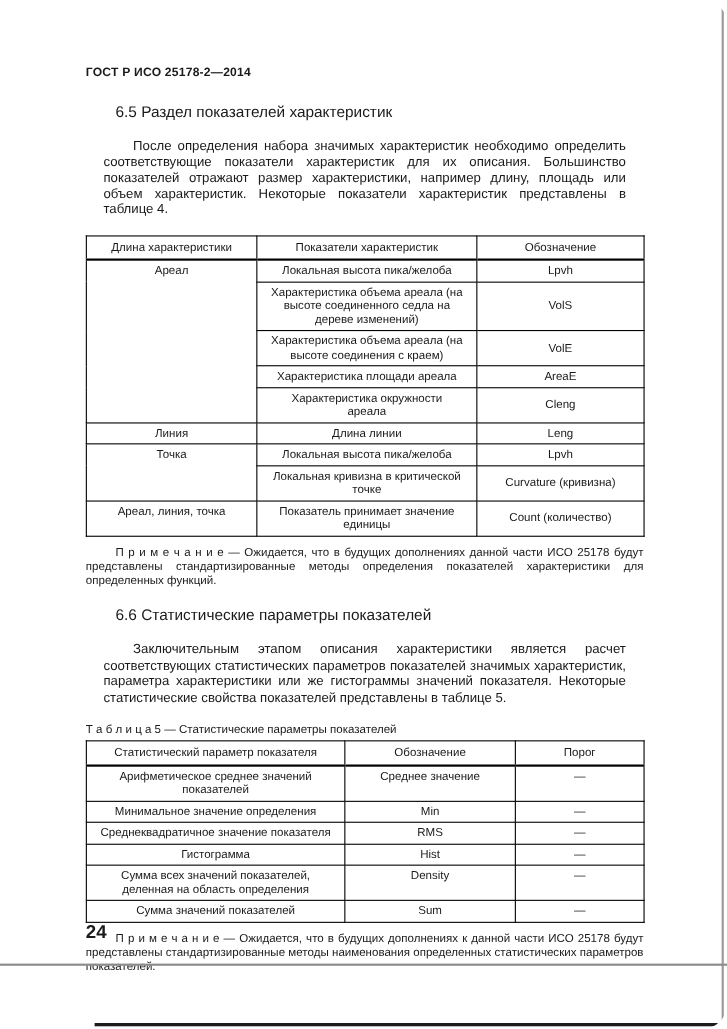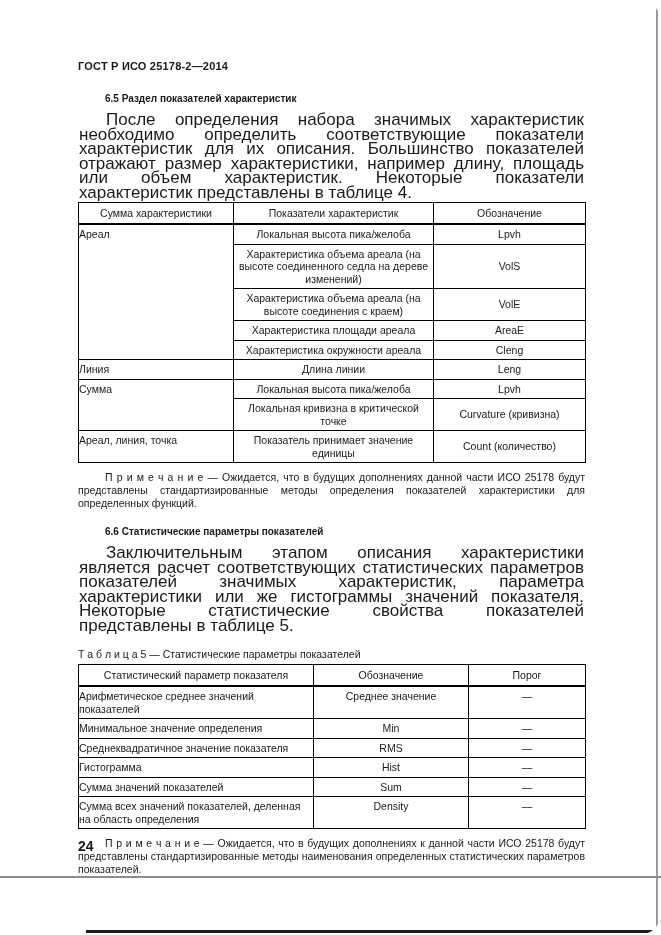--- a/index.html
+++ b/index.html
@@ -18,47 +18,48 @@
     left: 78px;
     top: 60px;
     width: 507px;
   }
   .doc-header {
     font-size: 11px;
     font-weight: bold;
     letter-spacing: 0.2px;
   }
   .section-heading {
-    font-size: 10px;
-    font-weight: bold;
+    font-size: 14px;
+    font-weight: normal;
     margin: 21px 0 9px 0;
     padding-left: 27px;
   }
   .body-par {
-    font-size: 17px;
+    font-size: 12px;
     line-height: 14.6px;
     text-align: justify;
     text-indent: 27px;
-    margin: 1px;
+    margin: 16px;
   }
   .table-caption {
     font-size: 10.5px;
     margin: 14px 0 4px 0;
   }
   table.gost {
     border-collapse: collapse;
     width: 507px;
     table-layout: fixed;
   }
   table.gost th, table.gost td {
     border: 1px solid #000;
     font-size: 10.5px;
     line-height: 12.5px;
-    padding: 3px 0;
+    padding: 3px 12px;
     font-weight: normal;
+    text-align: center;
   }
   table.gost thead th {
     text-align: center;
     vertical-align: middle;
     border-bottom: 2px solid #000;
     padding: 4px 6px;
   }
   table.gost { border-top: 1px solid #000; }
   td.c-left   { text-align: left; vertical-align: top; }
   td.c-center { text-align: center; vertical-align: middle; }
@@ -68,21 +69,21 @@
     font-size: 10.5px;
     line-height: 13px;
     text-align: justify;
     text-indent: 27px;
     margin: 8px 0 0 0;
   }
   .page-number {
     position: absolute;
     left: 78px;
     top: 838px;
-    font-size: 14px;
+    font-size: 17px;
     font-weight: bold;
   }
   
   .edge-right {
     position: absolute;
     top: 0; right: 3px;
     width: 2px; height: 935px;
     background: #9b9b9b;
   }
   .edge-bottom {
@@ -113,21 +114,21 @@
 
 
     <table class="gost">
       <colgroup>
           <col style="width:155px">
           <col style="width:200px">
           <col style="width:152px">
         </colgroup>
       <thead>
         <tr>
-          <th>Сумма характеристики</th>
+          <th>Длина характеристики</th>
           <th>Показатели характеристик</th>
           <th>Обозначение</th>
         </tr>
       </thead>
       <tbody>
         <tr>
           <td class="c-left" rowspan="5">Ареал</td>
           <td class="c-center">Локальная высота пика/желоба</td>
           <td class="c-center">Lpvh</td>
         </tr>
@@ -146,21 +147,21 @@
         <tr>
           <td class="c-center">Характеристика окружности ареала</td>
           <td class="c-center">Cleng</td>
         </tr>
         <tr>
           <td class="c-left">Линия</td>
           <td class="c-center">Длина линии</td>
           <td class="c-center">Leng</td>
         </tr>
         <tr>
-          <td class="c-left" rowspan="2">Сумма</td>
+          <td class="c-left" rowspan="2">Точка</td>
           <td class="c-center">Локальная высота пика/желоба</td>
           <td class="c-center">Lpvh</td>
         </tr>
         <tr>
           <td class="c-center">Локальная кривизна в критической точке</td>
           <td class="c-center">Curvature (кривизна)</td>
         </tr>
         <tr>
           <td class="c-left">Ареал, линия, точка</td>
           <td class="c-center">Показатель принимает значение единицы</td>
@@ -205,27 +206,27 @@
           <td class="c-top">Среднеквадратичное значение показателя</td>
           <td class="c-ctop">RMS</td>
           <td class="c-ctop">—</td>
         </tr>
         <tr>
           <td class="c-top">Гистограмма</td>
           <td class="c-ctop">Hist</td>
           <td class="c-ctop">—</td>
         </tr>
         <tr>
+          <td class="c-top">Сумма всех значений показателей, деленная на область определения</td>
+          <td class="c-ctop">Density</td>
+          <td class="c-ctop">—</td>
+        </tr>
+        <tr>
           <td class="c-top">Сумма значений показателей</td>
           <td class="c-ctop">Sum</td>
-          <td class="c-ctop">—</td>
-        </tr>
-        <tr>
-          <td class="c-top">Сумма всех значений показателей, деленная на область определения</td>
-          <td class="c-ctop">Density</td>
           <td class="c-ctop">—</td>
         </tr>
       </tbody>
     </table>
 
     <p class="note">П р и м е ч а н и е  — Ожидается, что в будущих дополнениях к данной части ИСО 25178 будут представлены стандартизированные методы наименования определенных статистических параметров показателей.</p>
 
   </div>
 
   <div class="page-number">24</div>

